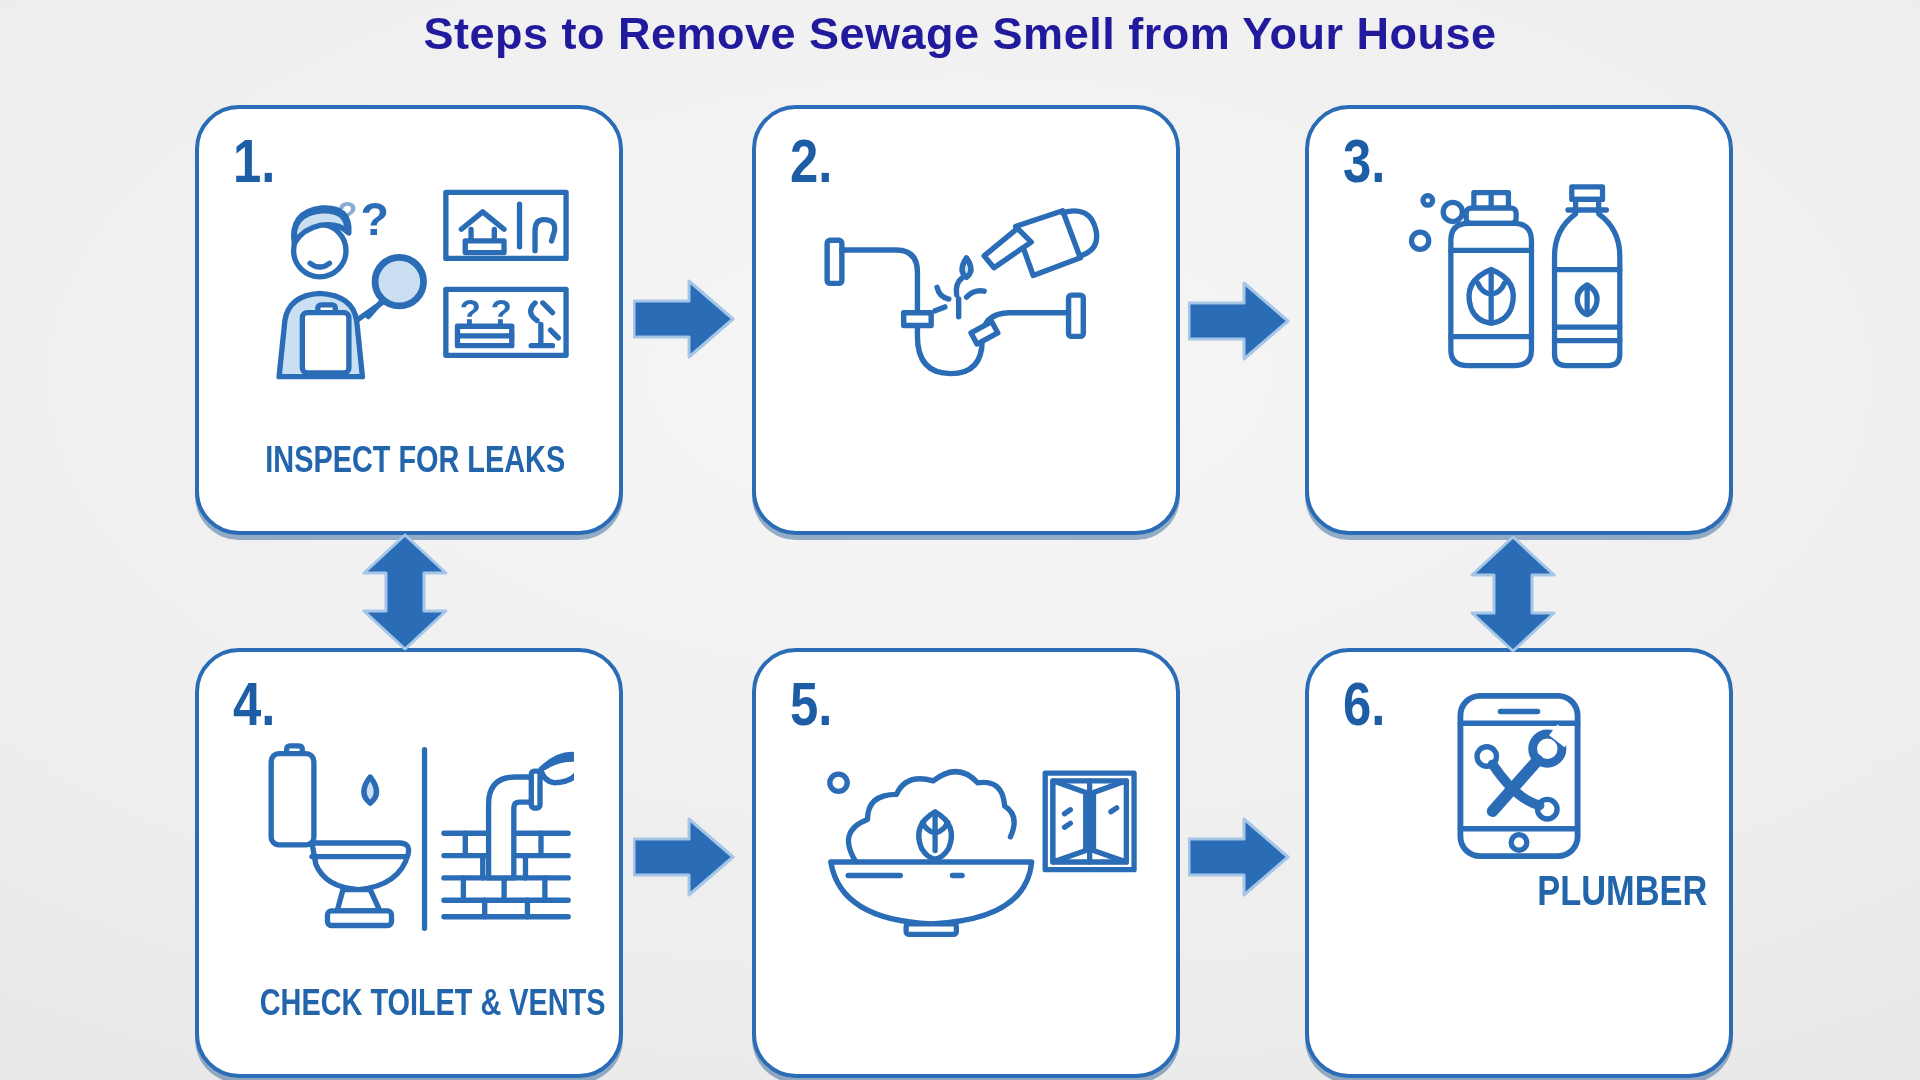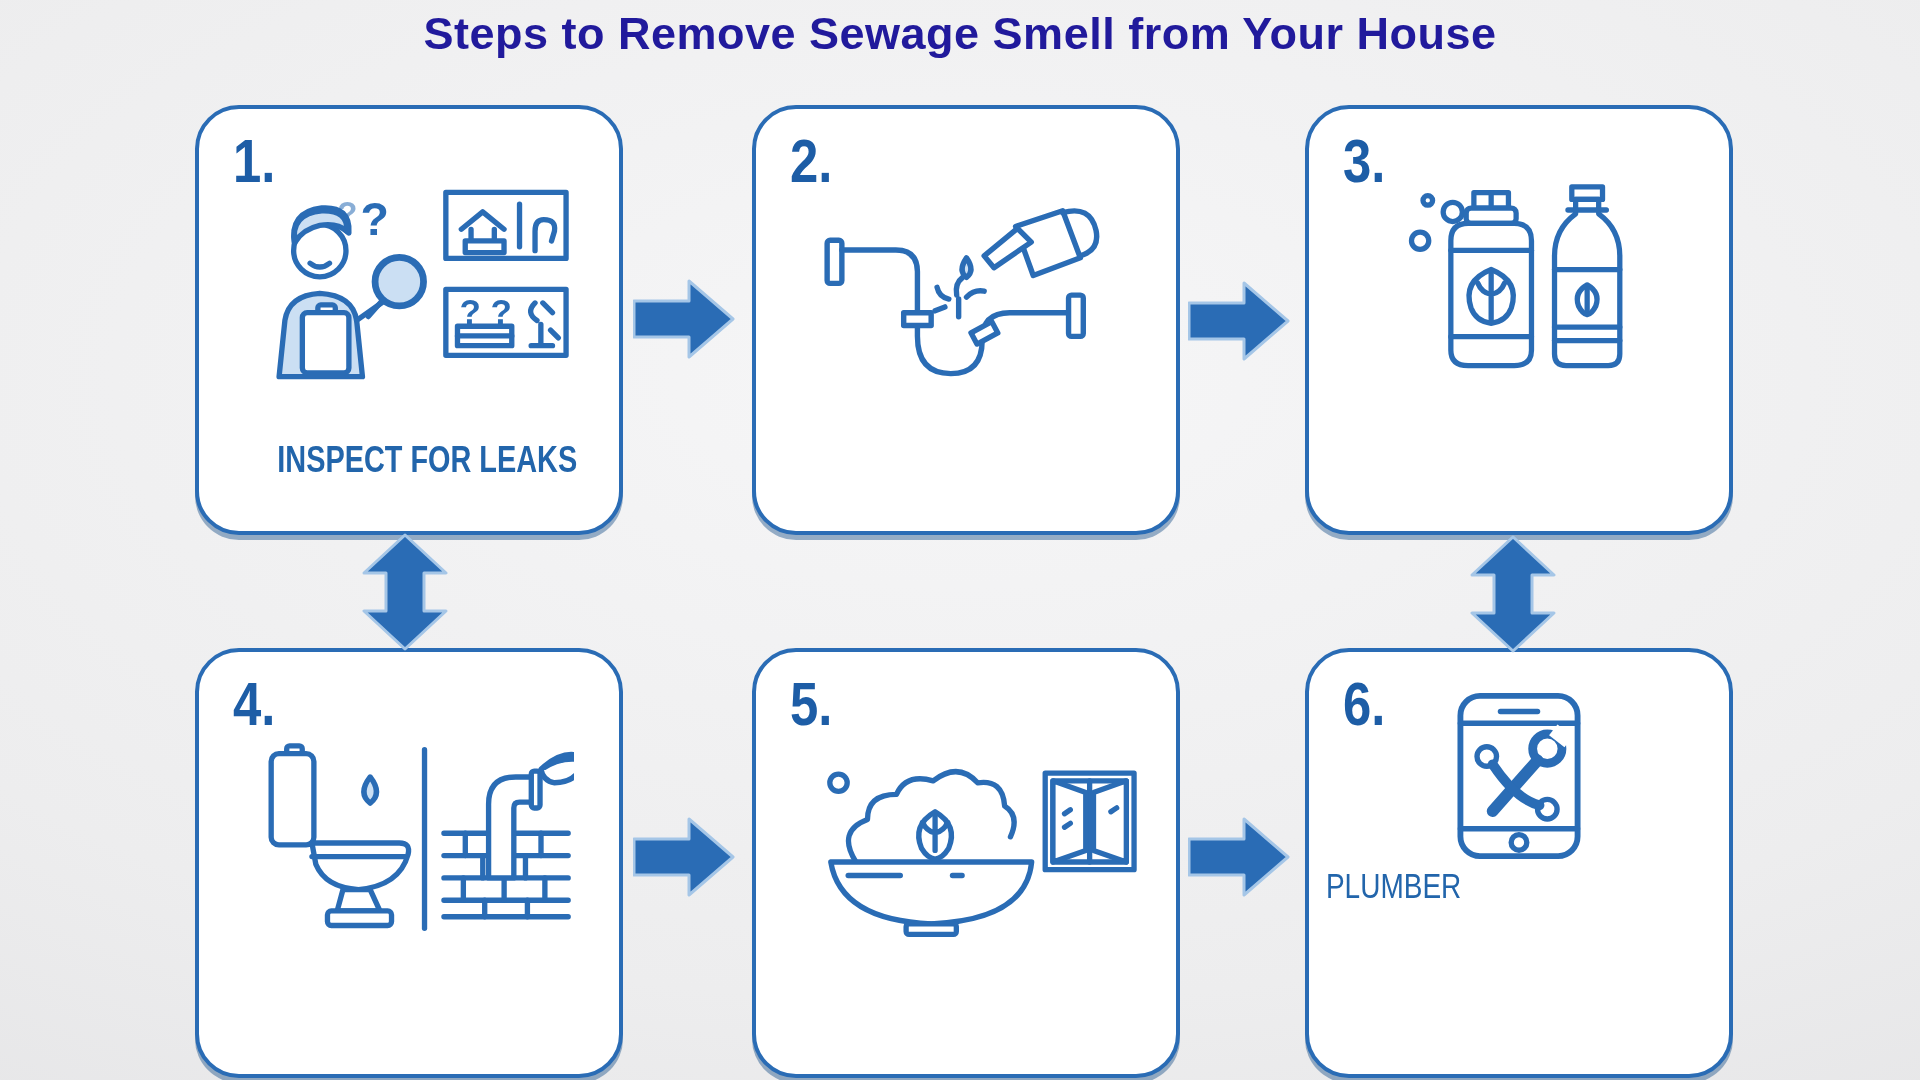--- a/index.html
+++ b/index.html
@@ -26,33 +26,33 @@
     border:4px solid var(--accent);border-radius:44px;
     box-shadow:0 5px 0 rgba(32,84,140,.45);
   }
   #b1{left:195px;top:105px}  #b2{left:752px;top:105px}  #b3{left:1305px;top:105px}
   #b4{left:195px;top:648px}  #b5{left:752px;top:648px}  #b6{left:1305px;top:648px}
   .step-number{
     position:absolute;left:34px;top:16px;font-size:62px;font-weight:800;
     color:var(--number-color);transform:scaleX(.82);transform-origin:left top;
   }
   .step-label{
-    position:absolute;left:12px;right:0;bottom:50px;text-align:right;
+    position:absolute;left:12px;right:0;bottom:50px;text-align:center;
     font-size:37px;font-weight:800;color:var(--label-color);
   }
   .step-label span{display:inline-block;transform:scaleX(.78);white-space:nowrap}
   .icon{position:absolute;left:0;right:0;top:66px;display:flex;justify-content:center}
   #b2 .icon{top:88px}
   #b3 .icon{top:72px}
   #b4 .icon{top:90px}
   #b5 .icon{top:96px}
   #b6 .icon{top:40px}
   .icon-caption{
-    position:absolute;left:0;right:0;top:214px;text-align:left;
-    font-size:35px;font-weight:400;color:var(--label-color);
+    position:absolute;left:0;right:0;top:214px;text-align:right;
+    font-size:43px;font-weight:700;color:var(--label-color);
   }
   .icon-caption span{display:inline-block;transform:scaleX(.8)}
   
   .icon .ln{fill:none;stroke:var(--accent);stroke-width:5.5;stroke-linecap:round;stroke-linejoin:round}
   .icon .fw{fill:var(--box-fill);stroke:var(--accent);stroke-width:5.5;stroke-linejoin:round;stroke-linecap:round}
   .icon .fl{fill:var(--icon-light);stroke:var(--accent);stroke-width:5.5;stroke-linejoin:round}
   .icon .cut{fill:var(--box-fill);stroke:none}
   .icon text{fill:var(--accent);font-weight:bold;font-family:"Liberation Sans",sans-serif}
   .arrow{position:absolute}
   .arrow polygon{fill:var(--accent);stroke:#a5c6e7;stroke-width:3;stroke-linejoin:round}
@@ -160,20 +160,21 @@
         <line class="ln" x1="186" y1="8" x2="186" y2="192"></line>
         <path class="ln" d="M206,94 H334 M206,117 H334 M206,140 H334 M206,163 H334"></path>
         <path class="ln" d="M228,94 V117 M306,94 V117 M246,117 V140 M290,117 V140 M226,140 V163 M268,140 V163 M310,140 V163 M248,163 V180 M292,163 V180"></path>
         <path class="ln" d="M206,180 H334"></path>
         <path class="fw" d="M252,140 V64 Q252,36 280,36 H298 V62 H284 Q278,62 278,68 V140 Z"></path>
         <rect class="fw" x="296" y="30" width="9" height="38" rx="3"></rect>
         <path class="fw" d="M306,28 q24,-22 44,-12 q-4,26 -30,26 q-12,-2 -14,-14 Z"></path>
         <path class="ln" d="M310,26 q16,-10 34,-8"></path>
       </svg>
     </div>
+    <div class="step-label"><span>CHECK TOILET &amp; VENTS</span></div>
   </div>
 
   <div class="box" id="b5">
     <div class="step-number">5.</div>
     <div class="icon">
       <svg viewBox="0 0 360 205" width="348" height="198">
         <circle class="ln" cx="48" cy="36" r="9"></circle>
         <path class="fw" d="M66,118 q-20,-32 12,-44 q0,-26 30,-26 q10,-22 38,-14 q26,-20 46,2 q26,-4 28,24 q16,10 6,32"></path>
         <path class="fw" d="M148,66 q-24,14 -14,38 q6,10 14,11 q8,-1 14,-11 q10,-24 -14,-38 Z"></path>
         <path class="ln" d="M148,70 v36 M148,88 q-9,-2 -13,-11 M148,88 q9,-2 13,-11"></path>

